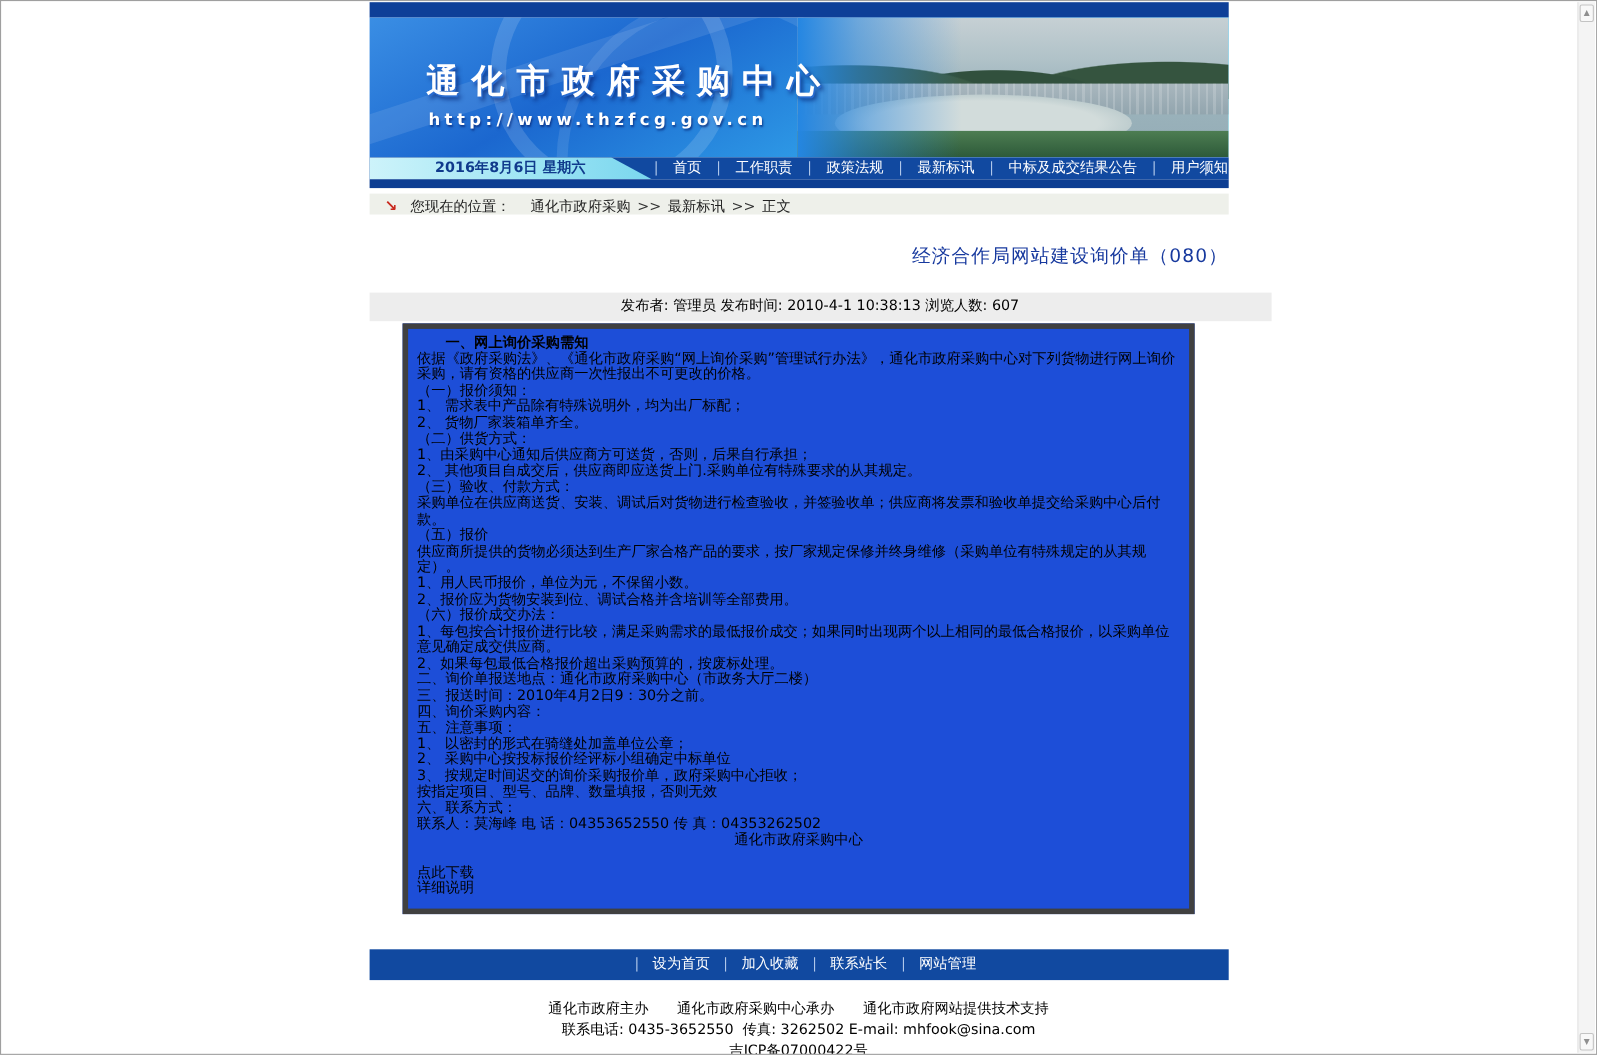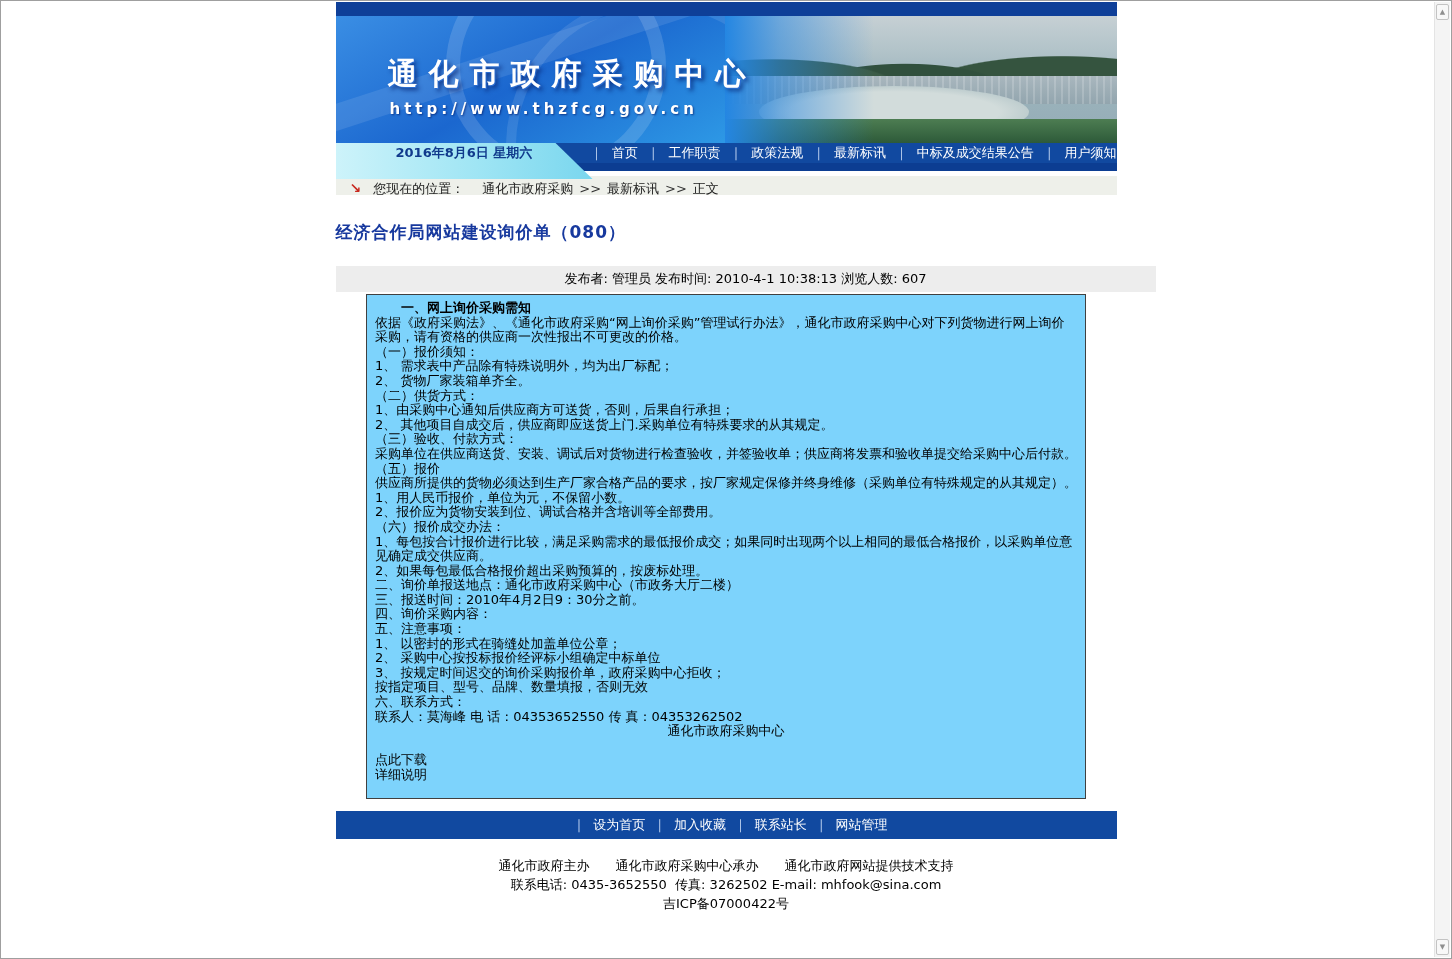--- a/index.html
+++ b/index.html
@@ -38,49 +38,49 @@
       background:radial-gradient(ellipse at center,#d2dcdb 0 55%, #b9c9cb 75%, transparent 78%); }
   .photo .green { position:absolute; bottom:0; left:0; right:0; height:24px; background:linear-gradient(180deg,#4d7d52,#2d5a39); }
   .photo .fade { position:absolute; inset:0; background:linear-gradient(90deg,#2486e2 0%, rgba(36,134,226,0.55) 14%, rgba(36,134,226,0) 38%); }
   .site-title { position:absolute; left:52px; top:38px; color:#fff; font-size:30px; font-weight:bold; letter-spacing:11px;
       text-shadow:1px 1px 0 #2a6cd0, 3px 3px 4px rgba(8,40,120,0.85); white-space:nowrap; }
   .site-url { position:absolute; left:54px; top:84px; color:#fff; font-size:15px; font-weight:bold; letter-spacing:4px;
       text-shadow:1px 1px 2px rgba(8,40,120,0.8); white-space:nowrap; }
 
   
   .navrow { position:relative; height:20px; background:#1149a0; }
-  .date-cell { position:absolute; left:0; top:0; height:36px; width:258px;
+  .date-cell { position:absolute; left:0; top:0; height:20px; width:258px;
       background:linear-gradient(90deg,#cdf3fa 0%,#9fe5f4 55%,#79d6ee 100%);
       clip-path:polygon(0 0, 220px 0, 257px 100%, 0 100%);
       color:#103a8c; font-size:13px; font-weight:bold; line-height:20px; padding-left:60px; white-space:nowrap; }
   .topnav { position:absolute; right:0; top:0; height:20px; line-height:20px; color:#fff; font-size:13px; white-space:nowrap; }
   .nav-sep { margin:0 9px; color:#cfe0f8; }
   .nav-link { color:#fff; text-decoration:none; cursor:pointer; }
   .navstrip { height:8px; background:#0c3d92; }
 
   
   .breadcrumb { margin-top:5px; height:19px; line-height:24px; background:#eef0ea; font-size:13px; color:#222; padding-left:14px; }
   .crumb-arrow { color:#c8281e; font-weight:bold; font-size:14px; margin-right:12px; }
   .crumb-label { margin-right:6px; }
   .crumb-item { color:#222; }
   .crumb-sep { margin:0 6px; color:#333; }
   .crumb-link { color:#222; text-decoration:none; cursor:pointer; }
 
   
-  .article-title { margin-top:26px; text-align:left; color:#17399e; font-size:17px; font-weight:bold; letter-spacing:1px; }
+  .article-title { margin-top:26px; text-align:right; color:#17399e; font-size:17px; font-weight:normal; letter-spacing:1px; }
   .meta-bar { width:820px; margin:22px auto 2px; height:26px; line-height:26px; background:#ededed; text-align:center; font-size:13px; color:#000; }
-  .article-box { width:720px; margin:0 auto; border:1px solid #404040; background:#7dd3fc; min-height:505px; padding:6px 8px 10px; }
+  .article-box { width:720px; margin:0 auto; border:5px solid #404040; background:#1d4ed8; min-height:505px; padding:6px 8px 10px; }
   .para { font-size:13px; line-height:14.6px; min-height:14.6px; color:#000; word-break:break-all; }
   .para.head { font-weight:bold; text-indent:26px; }
   .para.center { text-align:center; }
   .para.blank { height:14.6px; }
   .para.link { cursor:pointer; }
 
   
-  .footer-bar { margin-top:12px; height:28px; line-height:28px; background:#1149a0; text-align:center; color:#fff; font-size:13px; }
+  .footer-bar { margin-top:32px; height:28px; line-height:28px; background:#1149a0; text-align:center; color:#fff; font-size:13px; }
   .footer-bar .nav-sep { margin:0 8px; }
   .footer-lines { margin-top:17px; }
   .footer-line { height:19px; line-height:19px; text-align:center; font-size:13px; color:#000; white-space:pre-wrap; }
 </style>
 </head>
 <body>
 
 <div class="viewport">
 
   <div class="content-area">

